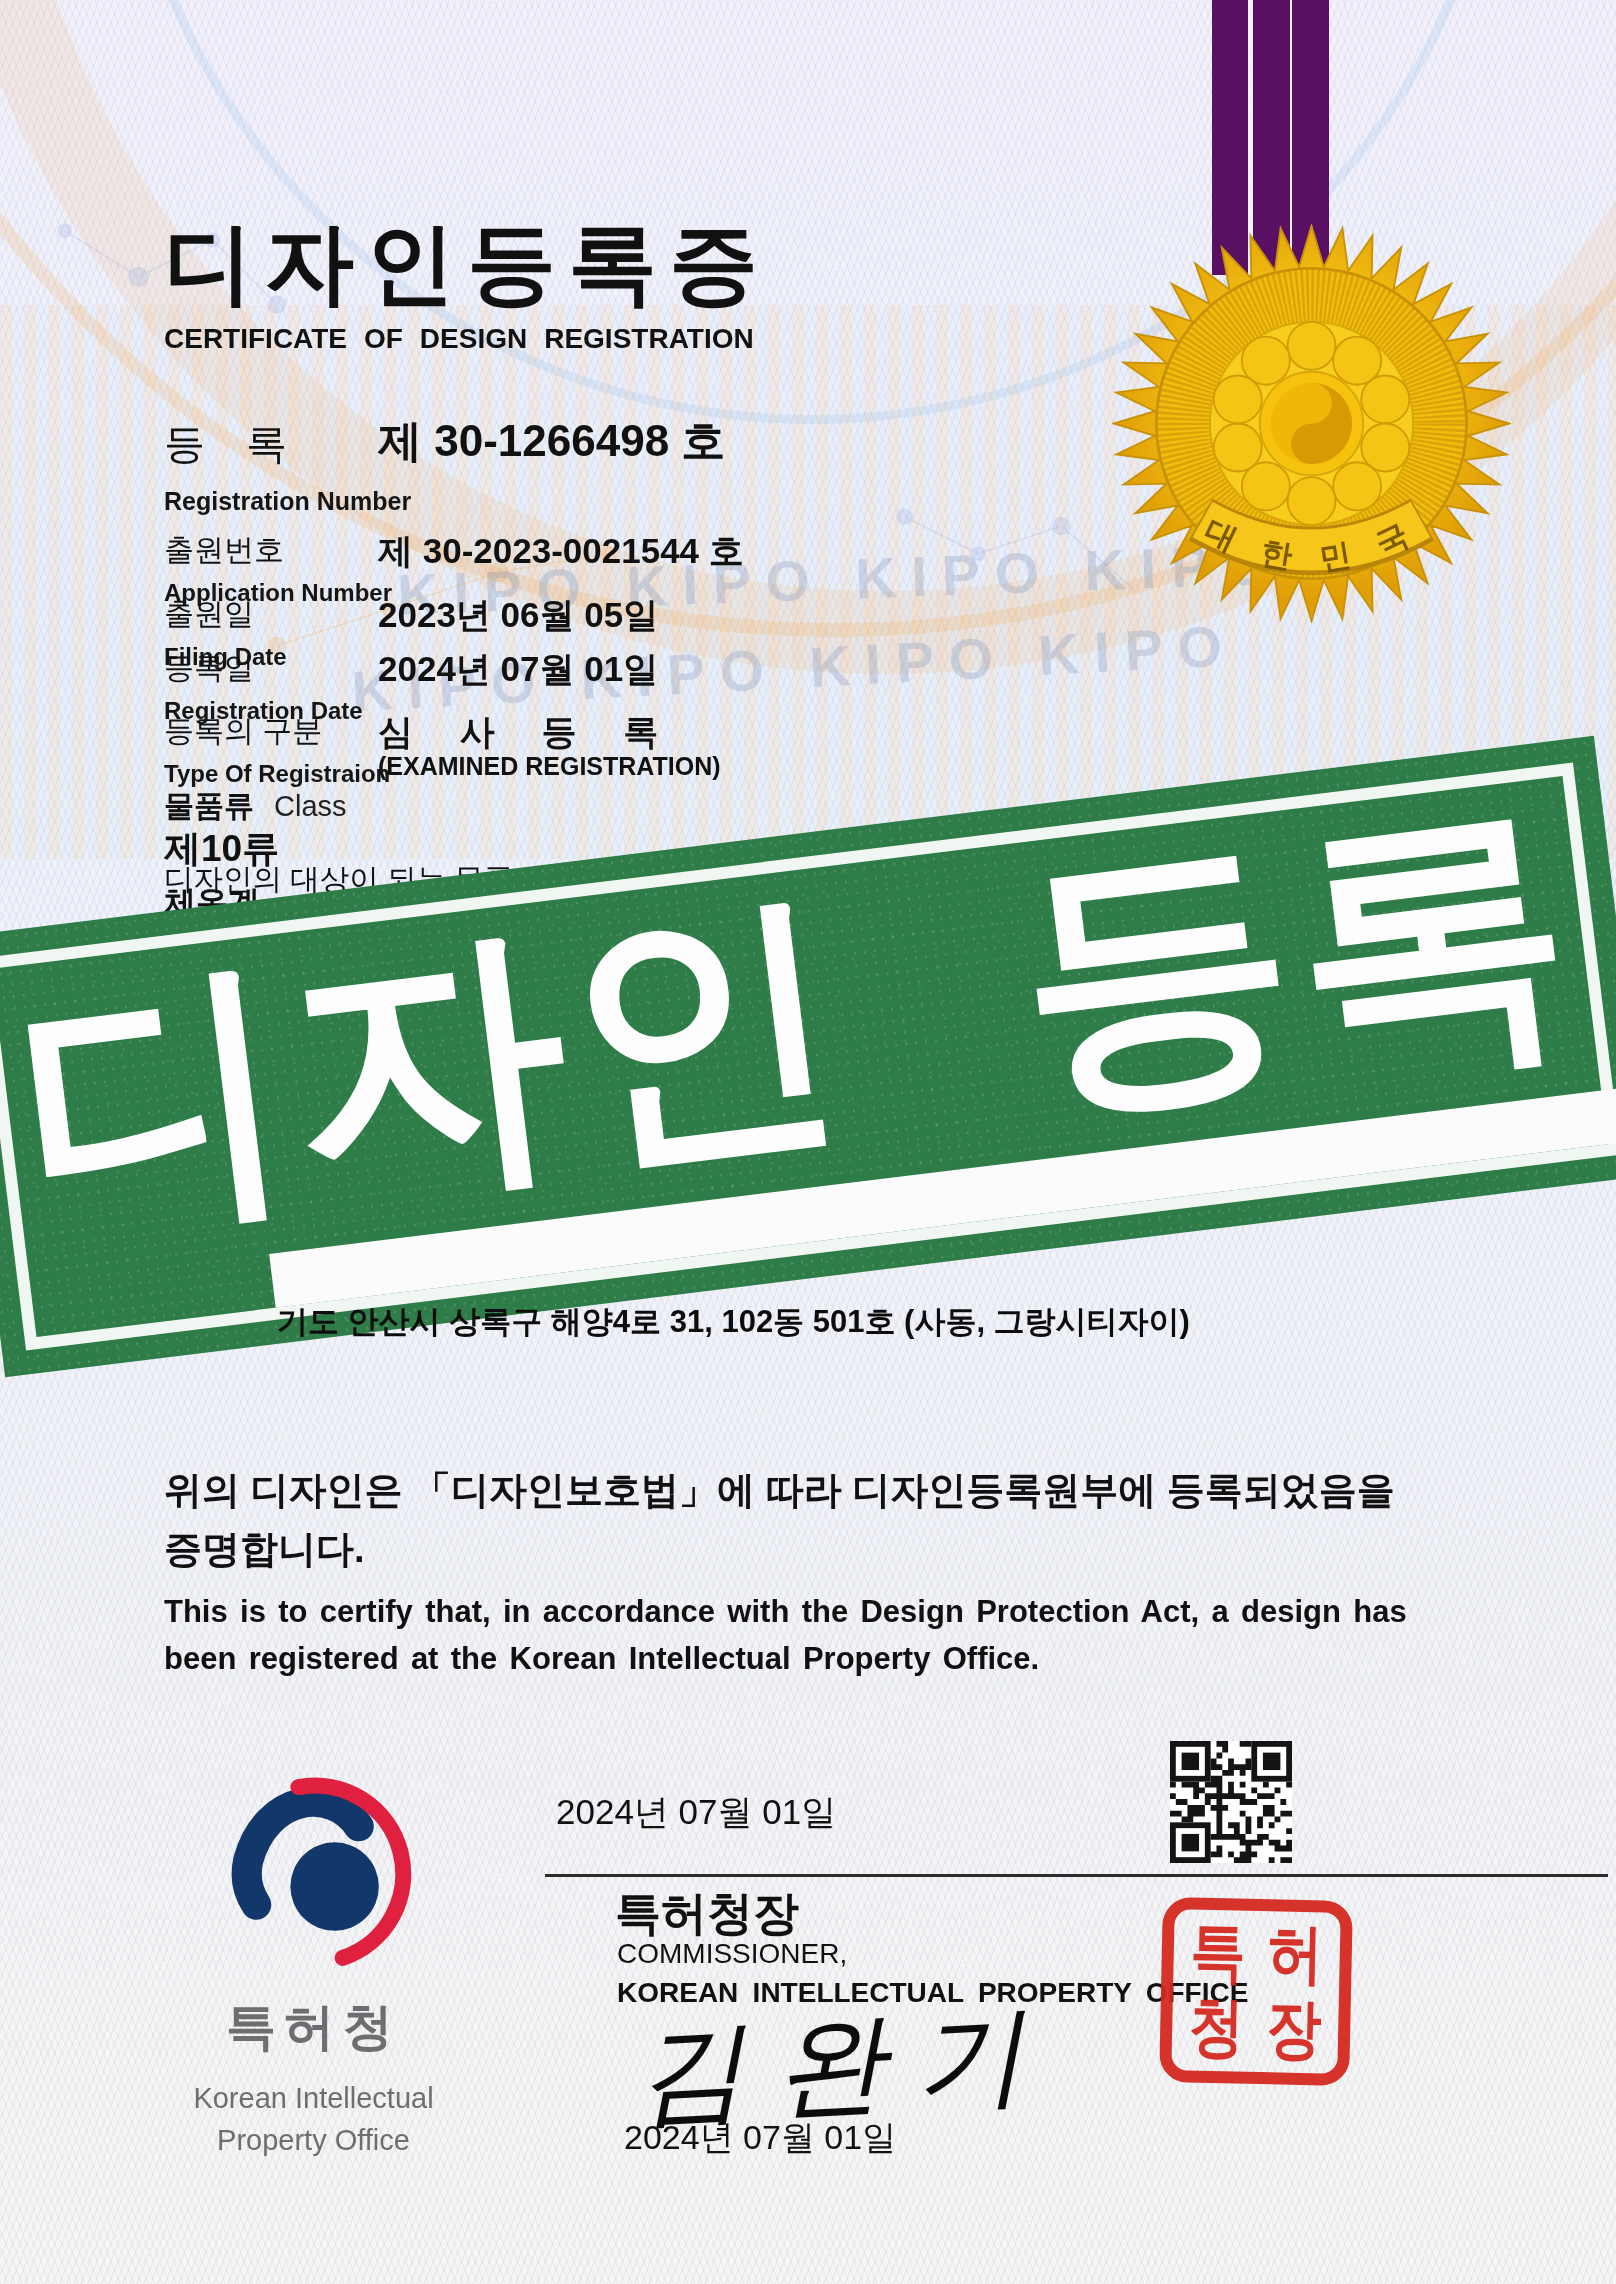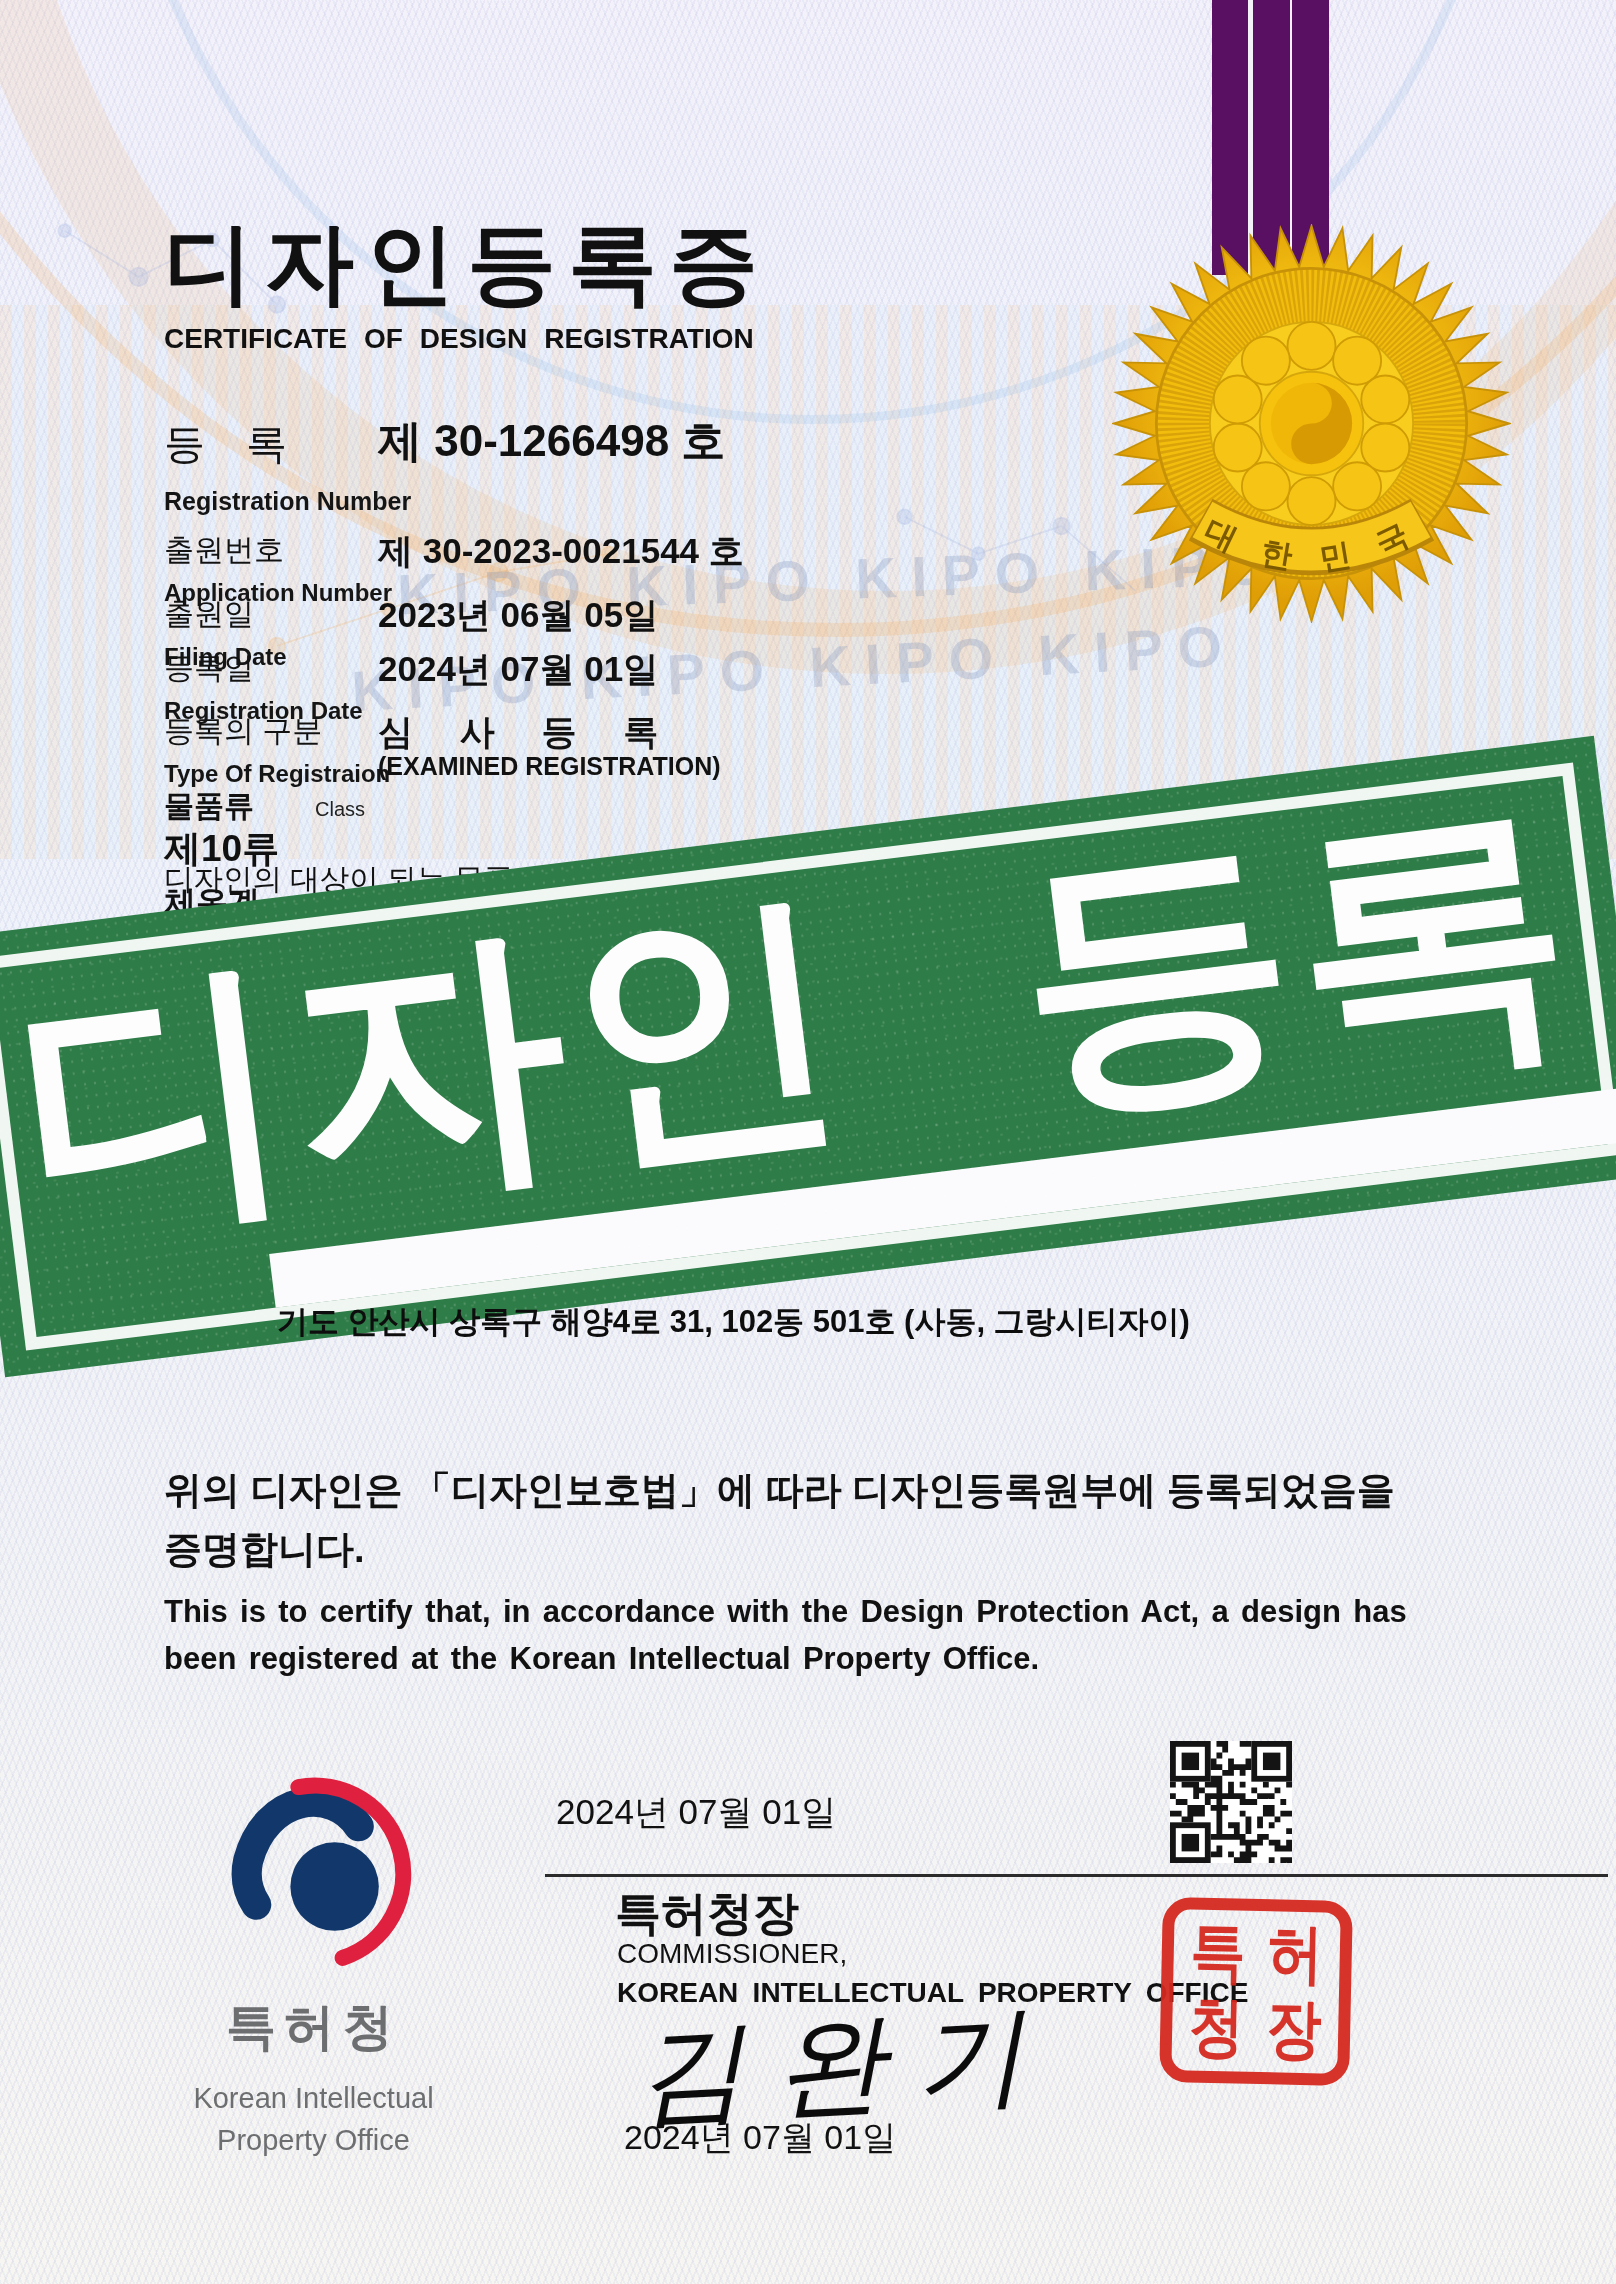--- a/index.html
+++ b/index.html
@@ -35,21 +35,21 @@
   .r1 .flabel{font-size:41px;letter-spacing:14.8px;}
   .r1 .fsub{font-size:25px;margin-top:14.8px;}
   .r1 .fvalue{font-size:44px;top:-5.5px;}
   .rs .flabel{font-size:30px;}
   .rs .fsub{font-size:24px;margin-top:8.3px;}
   .rs .fvalue{font-size:35px;top:-1.8px;}
   .r5 .fvalue{letter-spacing:18.5px;}
   .r5 .fvaluesub{font-size:25px;top:41px;letter-spacing:0;}
   .classline{left:164px;top:786px;z-index:2;display:flex;align-items:baseline;gap:20px;}
   .classlabel{font-size:30px;font-weight:700;}
-  .classlabel-en{font-size:20px;font-weight:400;color:#222;margin-left:41px;}
+  .classlabel-en{font-size:29px;font-weight:400;color:#222;}
   .classvalue{left:164px;top:824px;font-size:37px;font-weight:800;z-index:2;}
   .productline{left:164px;top:860px;z-index:2;display:flex;align-items:baseline;gap:24px;}
   .productlabel{font-size:29.5px;font-weight:500;}
   .productlabel-en{font-size:27px;font-weight:400;color:#222;}
   .productvalue{left:164px;top:881px;font-size:32px;font-weight:800;z-index:2;}
   
   .stamp{left:-28px;top:835px;width:1655px;height:443px;background:#2e7c47;transform:rotate(-7deg);z-index:5;}
   .stamp::before{content:"";position:absolute;inset:24px;border:12px solid rgba(255,255,255,0.93);z-index:1;}
   .stamp::after{content:"";position:absolute;inset:0;z-index:3;pointer-events:none;
     background-image:radial-gradient(rgba(255,255,255,0.16) 0.9px, transparent 1.5px),

